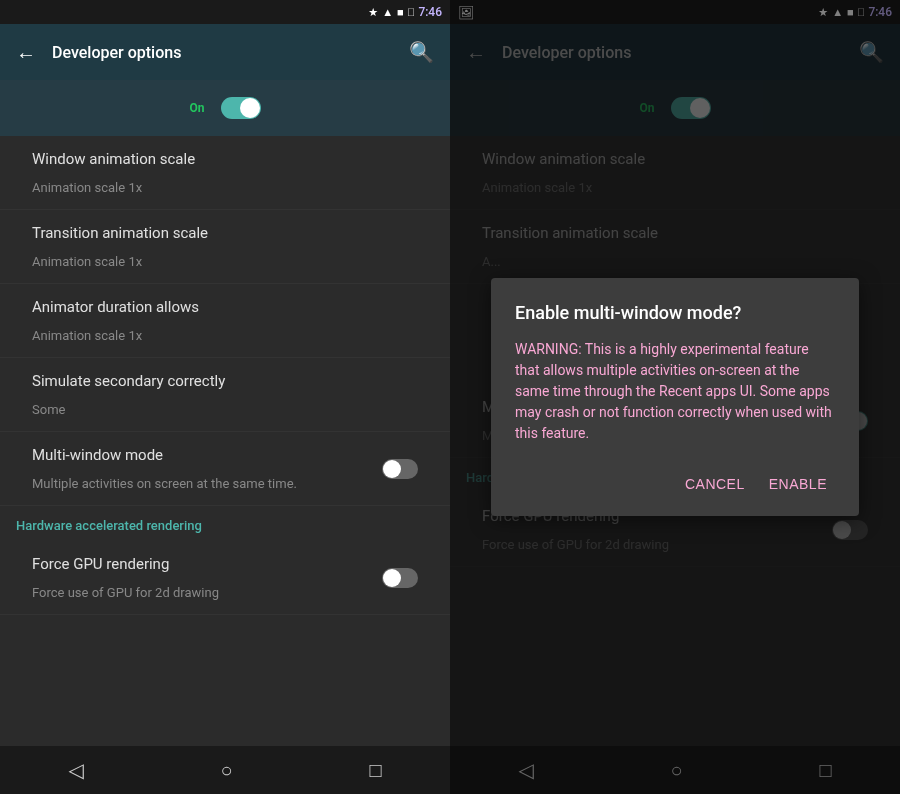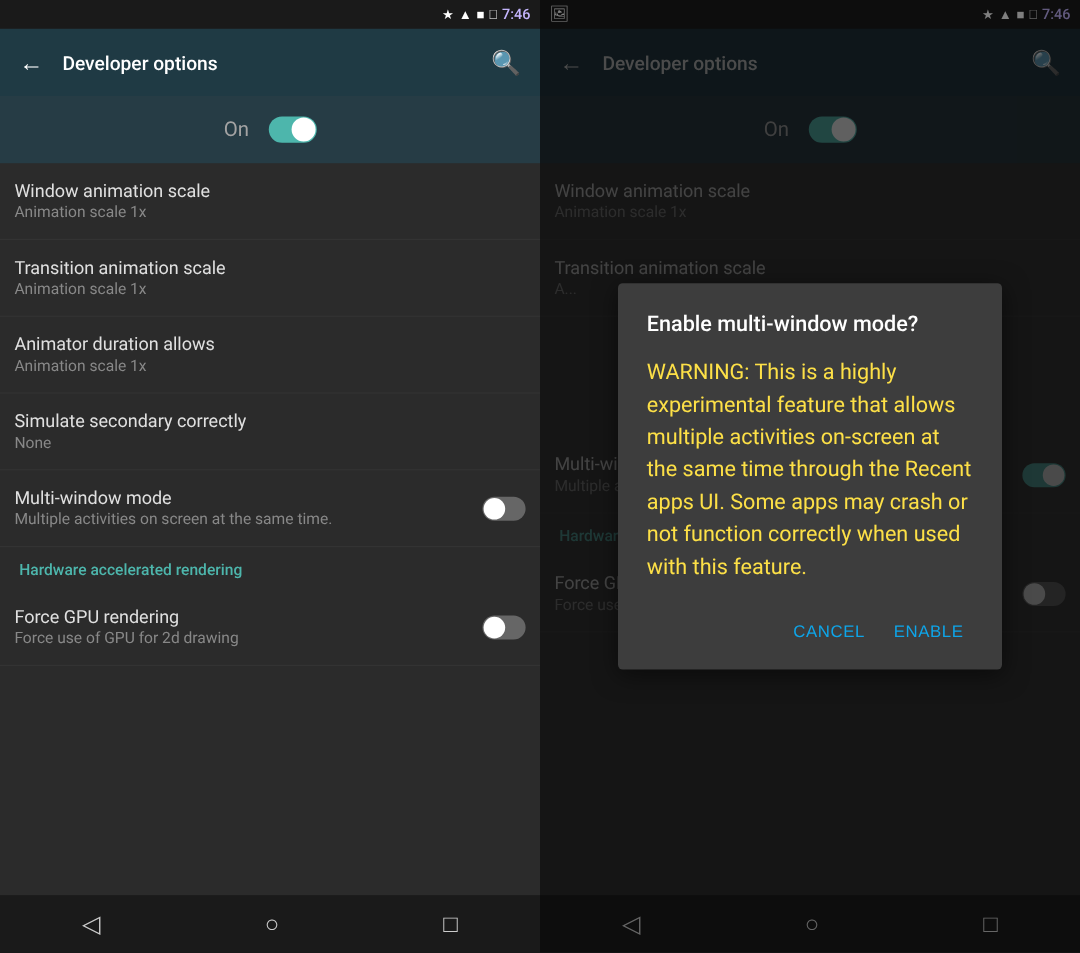--- a/index.html
+++ b/index.html
@@ -97,22 +97,23 @@
       align-items: center;
       justify-content: center;
       gap: 16px;
       flex-shrink: 0;
     }
     .on-section.dimmed {
       background: #1f3038;
       opacity: 0.7;
     }
     .on-label {
-      font-size: 17px;
-      color: #a3a3a3;
+      font-size: 12px;
+      color: #22c55e;
+      font-weight: bold;
     }
 
     
     .toggle {
       width: 40px;
       height: 22px;
       border-radius: 11px;
       position: relative;
       cursor: pointer;
       flex-shrink: 0;
@@ -130,36 +131,36 @@
       transition: left 0.2s;
     }
     .toggle.on .toggle-thumb { left: 19px; }
 
     
     .settings-list {
       flex: 1;
       overflow: hidden;
     }
     .setting-item {
-      padding: 14px 12px;
+      padding: 14px 32px;
       border-bottom: 1px solid #333;
       cursor: pointer;
       display: flex;
       align-items: center;
       justify-content: space-between;
     }
     .setting-text { flex: 1; }
     .setting-title {
       font-size: 15px;
       color: #e0e0e0;
     }
     .setting-subtitle {
       font-size: 13px;
       color: #888;
-      margin-top: 2px;
+      margin-top: 12px;
     }
     .section-header {
       padding: 12px 16px 8px;
       font-size: 13px;
       color: #4db6ac;
       font-weight: 500;
     }
 
     
     .toggle-sm {
@@ -206,46 +207,46 @@
       bottom: 0;
       background: rgba(0,0,0,0.5);
       display: flex;
       align-items: center;
       justify-content: center;
       z-index: 10;
     }
     .dialog {
       background: #3d3d3d;
       border-radius: 4px;
-      width: 320px;
+      width: 368px;
       padding: 24px 24px 8px 24px;
       box-shadow: 0 4px 20px rgba(0,0,0,0.5);
     }
     .dialog-title {
       font-size: 18px;
       color: #fff;
       font-weight: 500;
       margin-bottom: 16px;
     }
     .dialog-body {
-      font-size: 18px;
-      color: #fde047;
+      font-size: 14px;
+      color: #f9a8d4;
       line-height: 1.5;
       margin-bottom: 24px;
     }
     .dialog-actions {
       display: flex;
       justify-content: flex-end;
       gap: 8px;
       padding-bottom: 8px;
     }
     .dialog-btn {
       font-size: 14px;
       font-weight: 500;
-      color: #0ea5e9;
+      color: #f9a8d4;
       text-transform: uppercase;
       padding: 8px 8px;
       cursor: pointer;
       background: none;
       border: none;
       letter-spacing: 0.5px;
     }
   </style>
 </head>
 <body>
@@ -290,21 +291,21 @@
     </div>
     <div class="setting-item">
       <div class="setting-text">
         <div class="setting-title">Animator duration allows</div>
         <div class="setting-subtitle">Animation scale 1x</div>
       </div>
     </div>
     <div class="setting-item">
       <div class="setting-text">
         <div class="setting-title">Simulate secondary correctly</div>
-        <div class="setting-subtitle">None</div>
+        <div class="setting-subtitle">Some</div>
       </div>
     </div>
     <div class="setting-item">
       <div class="setting-text">
         <div class="setting-title">Multi-window mode</div>
         <div class="setting-subtitle">Multiple activities on screen at the same time.</div>
       </div>
       <div class="toggle-sm off">
         <div class="toggle-sm-thumb"></div>
       </div>

